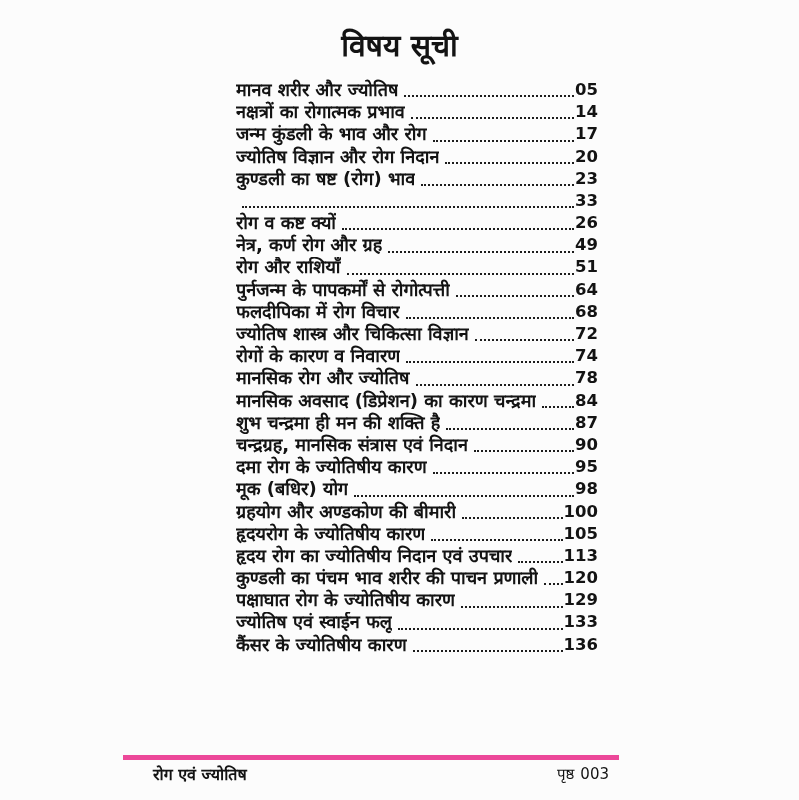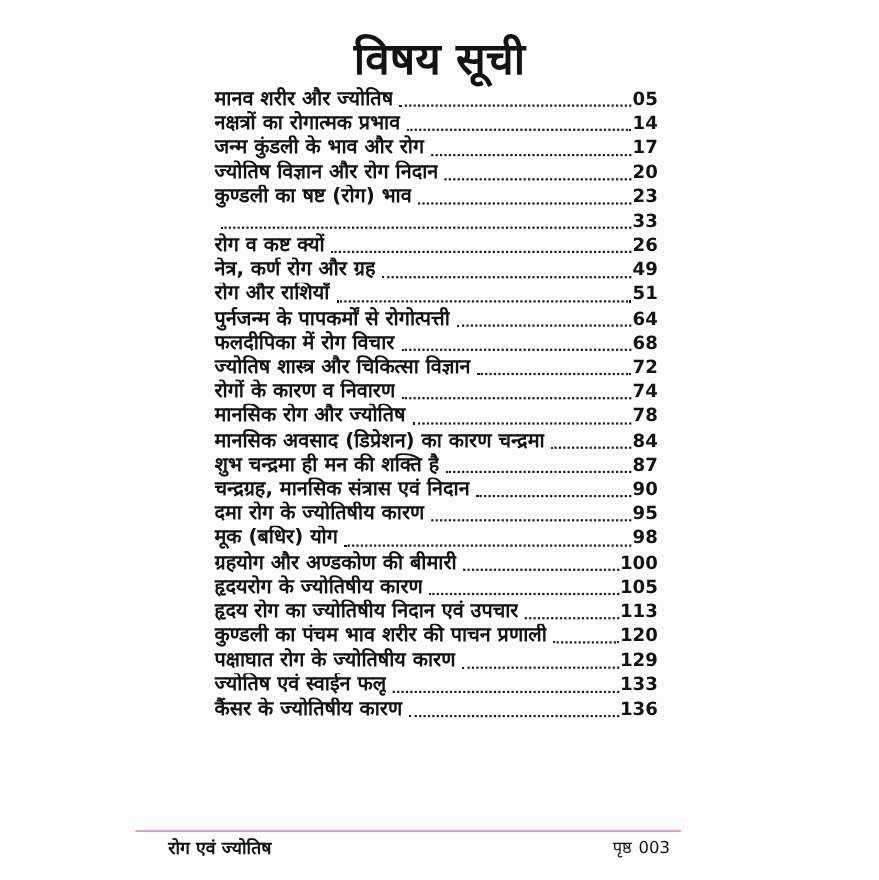--- a/index.html
+++ b/index.html
@@ -3,41 +3,41 @@
 <meta charset="utf-8">
 <style>
   html,body{margin:0;padding:0;}
   body{
     width:799px;height:800px;position:relative;overflow:hidden;
     background:#fcfcfc;color:#131313;
     font-family:"DejaVu Sans","Liberation Sans",sans-serif;
   }
   .page-title{
     position:absolute;top:24px;left:0;width:799px;
-    text-align:center;font-size:40px;font-weight:700;letter-spacing:0px;
+    text-align:center;font-size:30px;font-weight:700;letter-spacing:0px;
   }
   .toc{
     position:absolute;top:79px;left:195px;width:403px;
   }
   .toc-row{
     display:flex;align-items:flex-end;
     height:22.2px;line-height:22.2px;
-    font-size:18px;font-weight:700;white-space:nowrap;overflow:hidden;
+    font-size:18px;font-weight:700;white-space:nowrap;overflow:hidden;margin-left:41px;
   }
   .toc-label{flex:0 1 auto;overflow:hidden;}
   .dots{
     flex:1 1 auto;min-width:8px;
     border-bottom:2px dotted #1c1c1c;
     margin:0 1px 0 6px;
     transform:translateY(-4px);
   }
   .toc-page{flex:0 0 auto;font-size:16.5px;font-weight:700;text-align:center;}
   .footer{
     position:absolute;left:123px;top:755px;width:496px;
-    border-top:1px solid #ec4899;
+    border-top:5px solid #ec4899;
     display:flex;justify-content:space-between;align-items:flex-start;
     box-sizing:border-box;padding:3px 10px 0 30px;
   }
   .footer-left{font-size:16px;font-weight:700;}
   .footer-right{font-size:15px;}
   .footer-right .plabel{font-weight:400;margin-right:6px;}
   .footer-right .pnum{font-weight:500;}
 </style>
 </head>
 <body>

